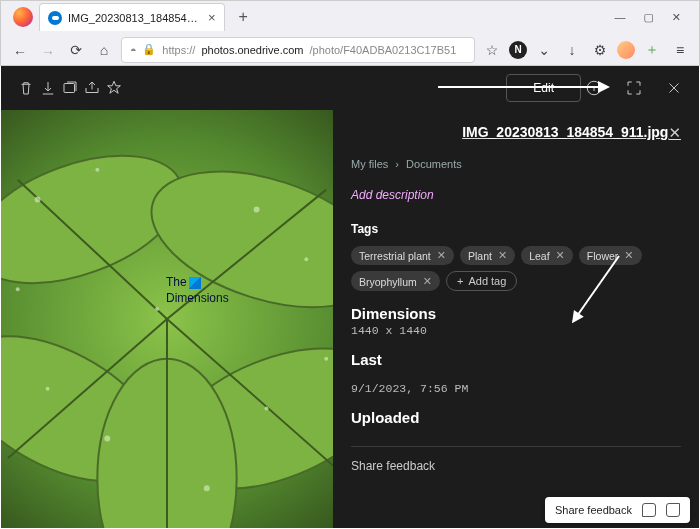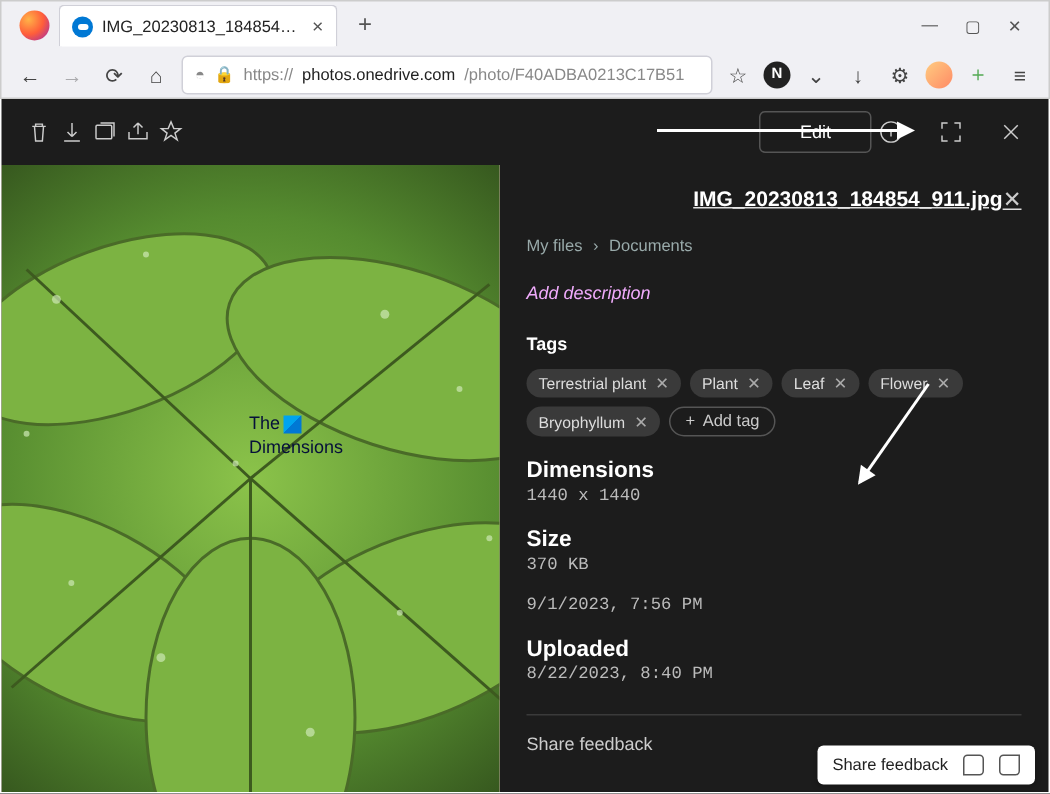--- a/index.html
+++ b/index.html
@@ -250,29 +250,27 @@
             <span>+</span>
             <span>Add tag</span>
           </span>
       </div>
 
       <div class="meta-row">
         <div class="meta-label">Dimensions</div>
         <div class="meta-val">1440 x 1440</div>
       </div>
       <div class="meta-row">
-        <div class="meta-label">Size</div>
-        <div class="meta-val">370 KB</div>
+        <div class="meta-label">Last</div>
       </div>
       <div class="meta-row">
         <div class="meta-val">9/1/2023, 7:56 PM</div>
       </div>
       <div class="meta-row">
         <div class="meta-label">Uploaded</div>
-        <div class="meta-val">8/22/2023, 8:40 PM</div>
       </div>
 
       <div class="divider"></div>
       <div class="feedback-row">
         <span>Share feedback</span>
       </div>
     </div>
   </div>
 </div>
 

